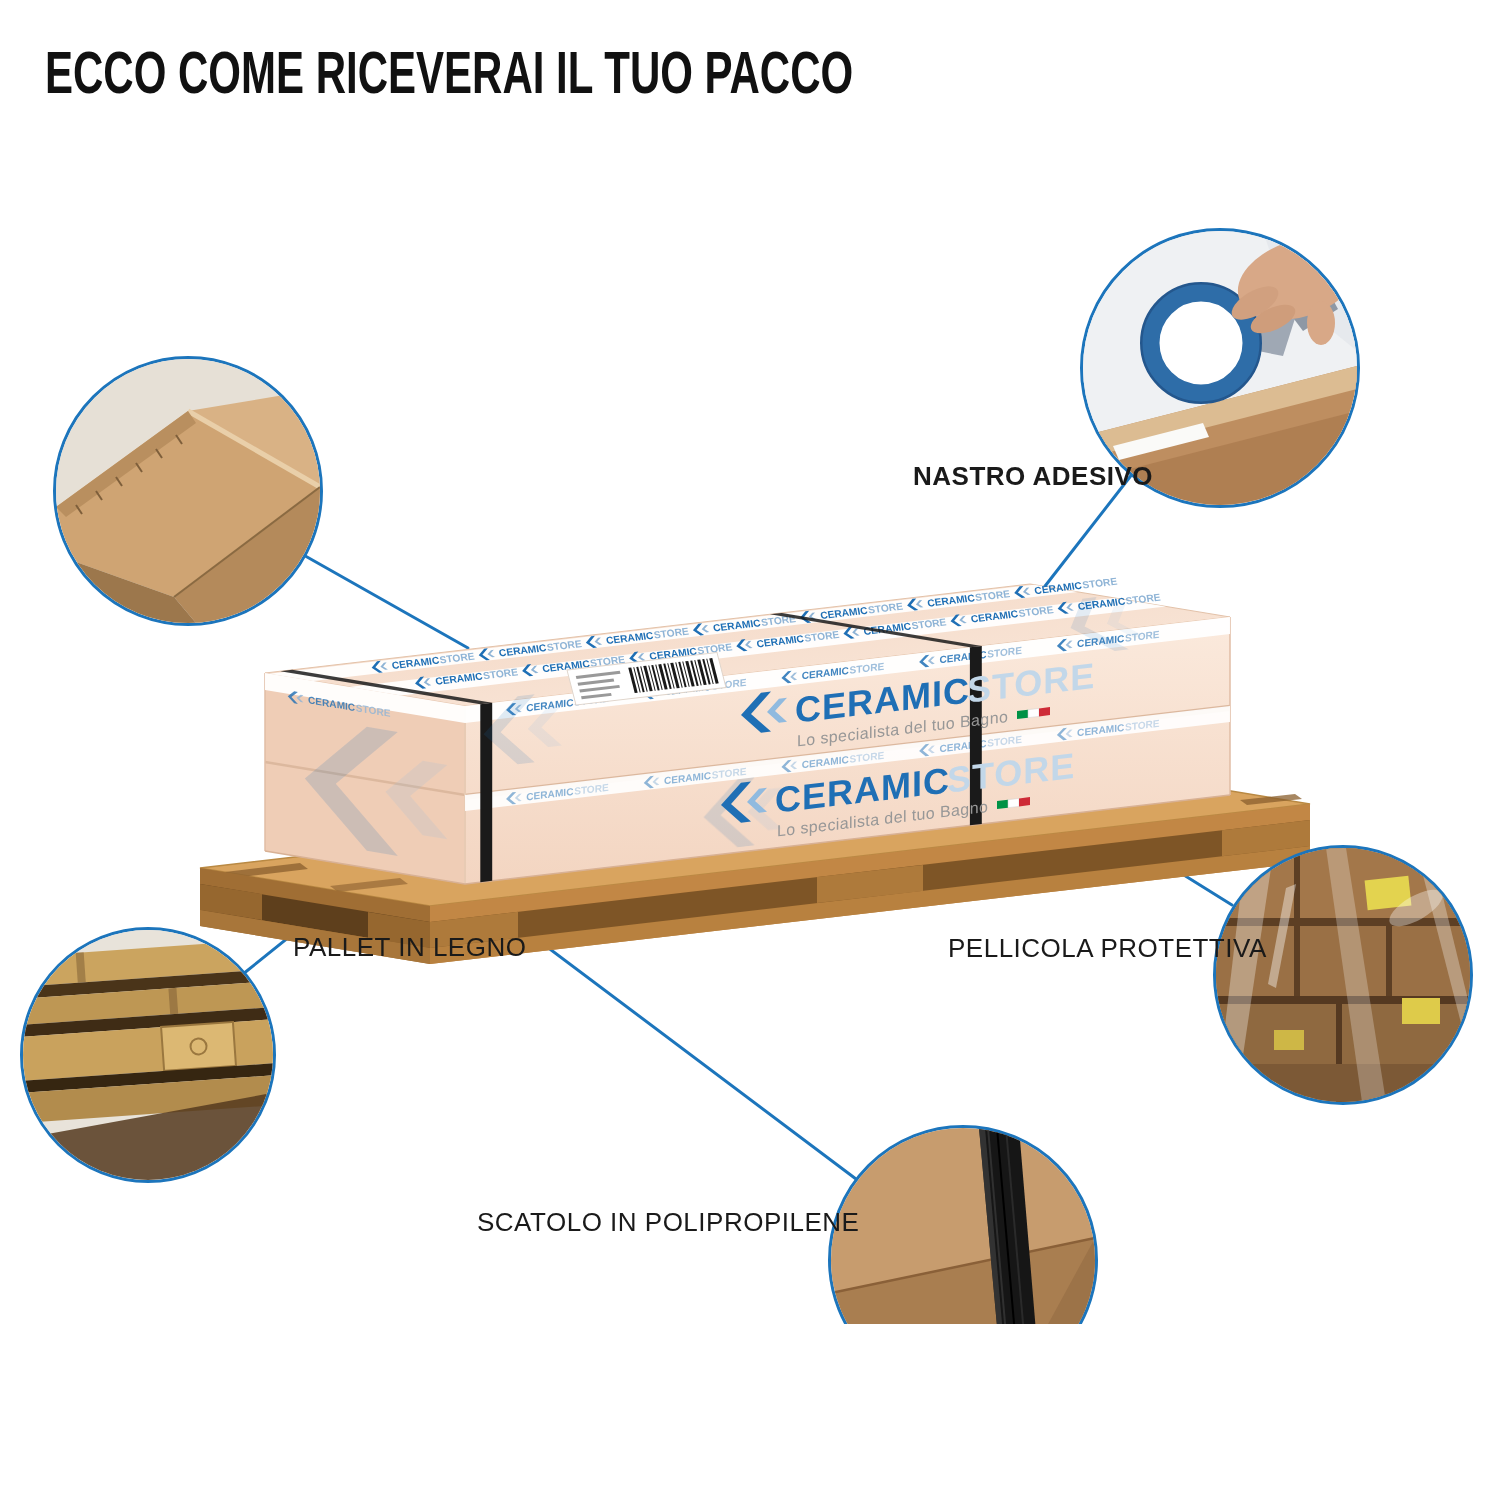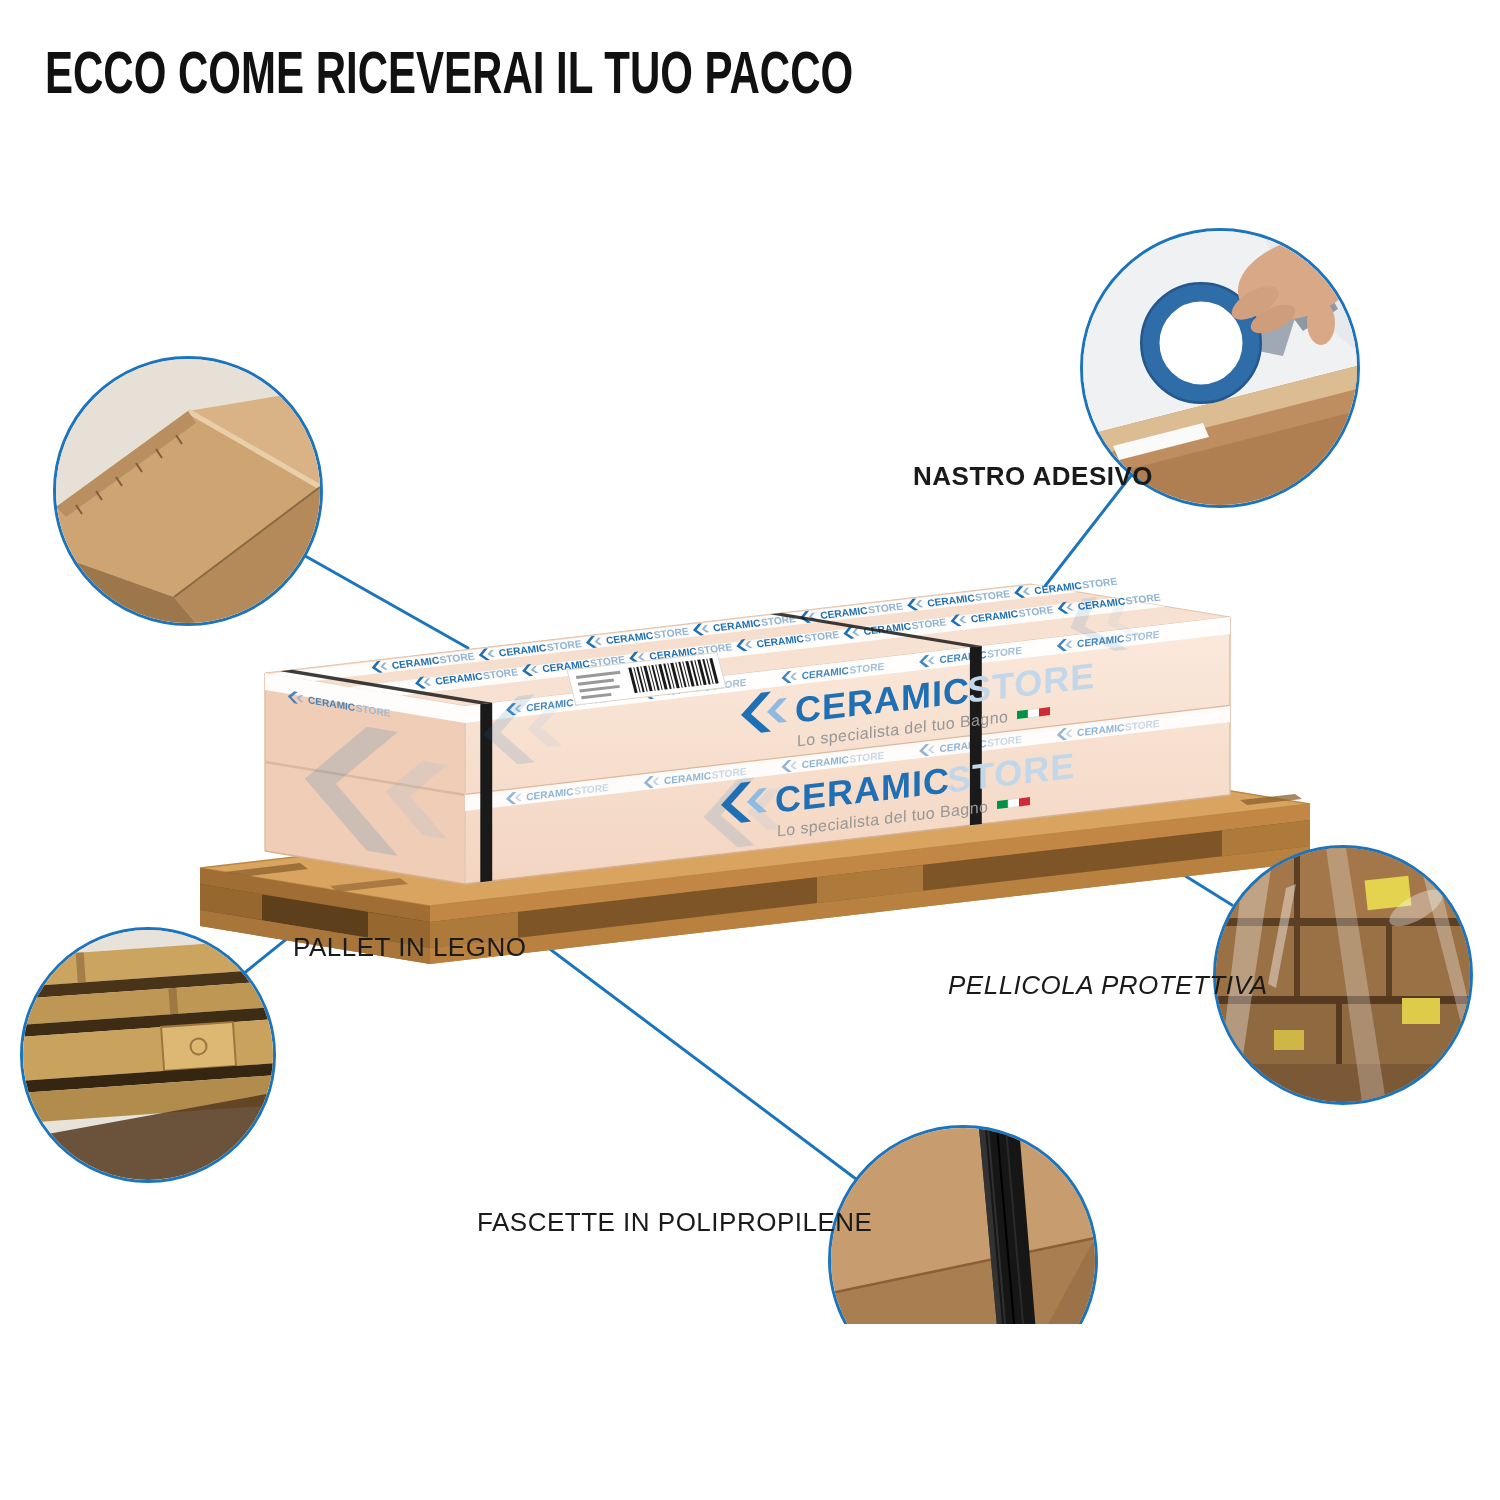--- a/index.html
+++ b/index.html
@@ -5,21 +5,21 @@
   html,body{margin:0;padding:0;background:#fff;}
   .canvas{position:relative;width:1500px;height:1324px;background:#ffffff;overflow:hidden;
           font-family:"Liberation Sans",sans-serif;}
   .scene{position:absolute;left:0;top:0;z-index:1;}
   .title{position:absolute;left:45px;top:38px;margin:0;font-size:60px;font-weight:700;
          color:#111;transform:scaleX(.70);transform-origin:0 0;white-space:nowrap;z-index:3;}
   .callout-label{position:absolute;font-size:26px;font-weight:400;color:#1a1a1a;
                  letter-spacing:.5px;white-space:nowrap;z-index:3;}
   .lbl-cardboard{left:345px;top:489px;}
   .lbl-tape{left:913px;top:461px;font-weight:bold;}
-  .lbl-film{left:948px;top:970px;font-style:italic;}
+  .lbl-film{left:948px;top:933px;}
   .lbl-pallet{left:293px;top:932px;}
   .lbl-straps{left:477px;top:1207px;}
   .photo{position:absolute;border-radius:50%;border:3px solid #1C75BC;overflow:hidden;
          z-index:2;background:#eee;}
   .photo svg{display:block;}
   .ph-cardboard{left:53px;top:356px;width:264px;height:264px;}
   .ph-tape{left:1080px;top:228px;width:274px;height:274px;}
   .ph-film{left:1213px;top:845px;width:254px;height:254px;}
   .ph-pallet{left:20px;top:927px;width:250px;height:250px;}
   .ph-straps{left:828px;top:1125px;width:264px;height:264px;}
@@ -314,14 +314,14 @@
       <line x1="175" y1="0" x2="198" y2="264" stroke="#2A2A2A" stroke-width="2"></line>
       <polygon points="148,0 154,0 177,264 172,264" fill="#3A3A3A" opacity=".8"></polygon>
     </svg>
   </div>
 
   <h1 class="title">ECCO COME RICEVERAI IL TUO PACCO</h1>
 
   <div class="callout-label lbl-tape">NASTRO ADESIVO</div>
   <div class="callout-label lbl-film">PELLICOLA PROTETTIVA</div>
   <div class="callout-label lbl-pallet">PALLET IN LEGNO</div>
-  <div class="callout-label lbl-straps">FASCETTE IN POLIPROPILENE</div>
+  <div class="callout-label lbl-straps">SCATOLO IN POLIPROPILENE</div>
 </div>
 
 </body></html>

